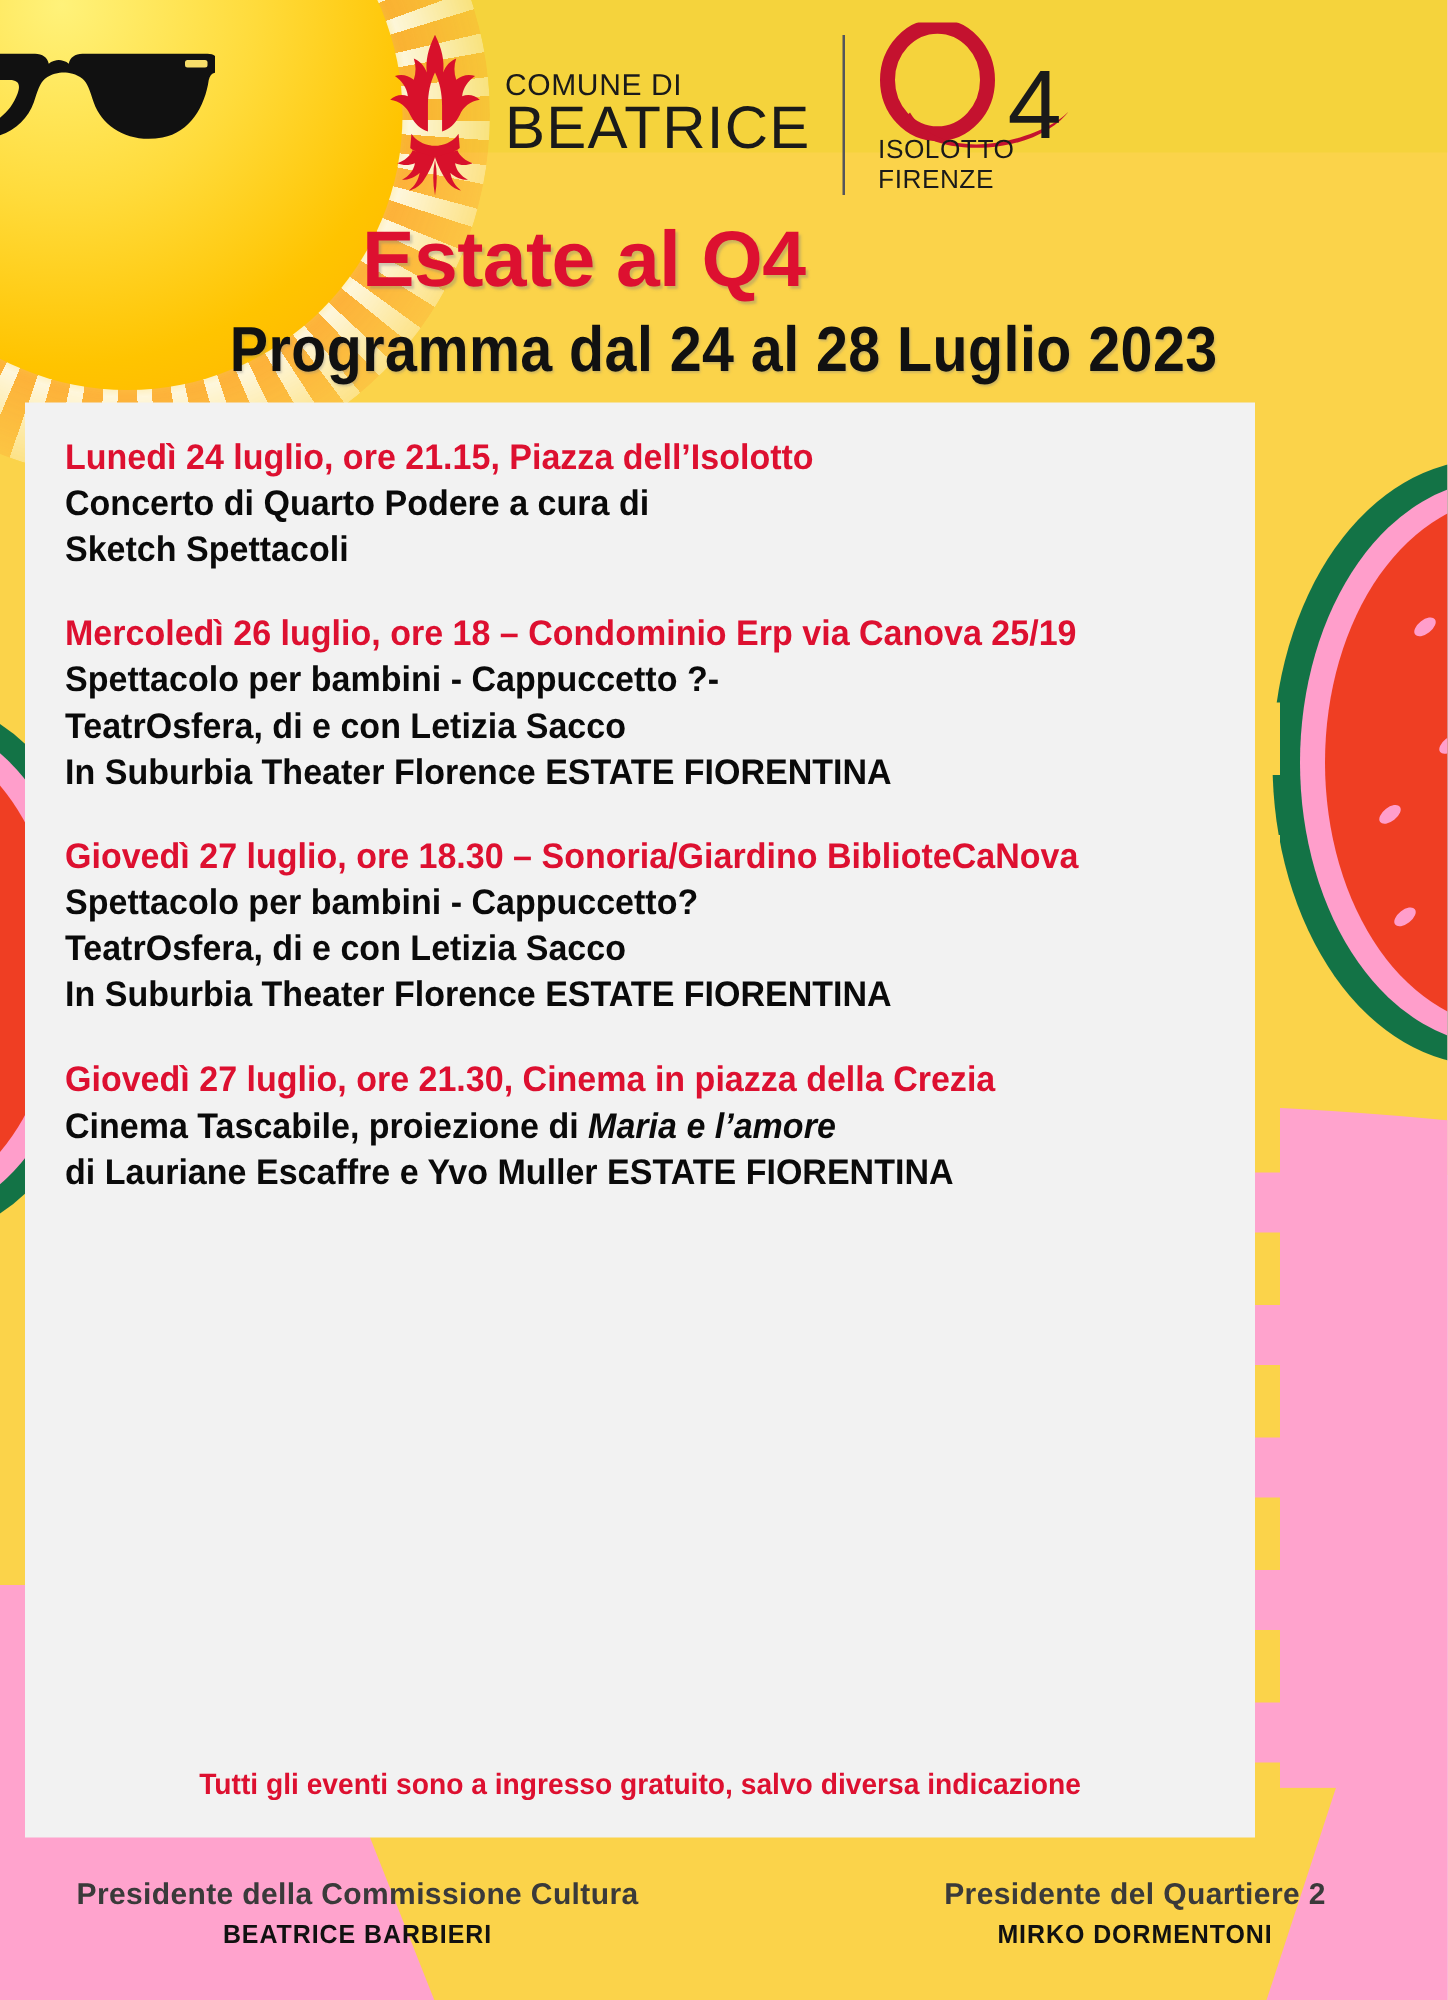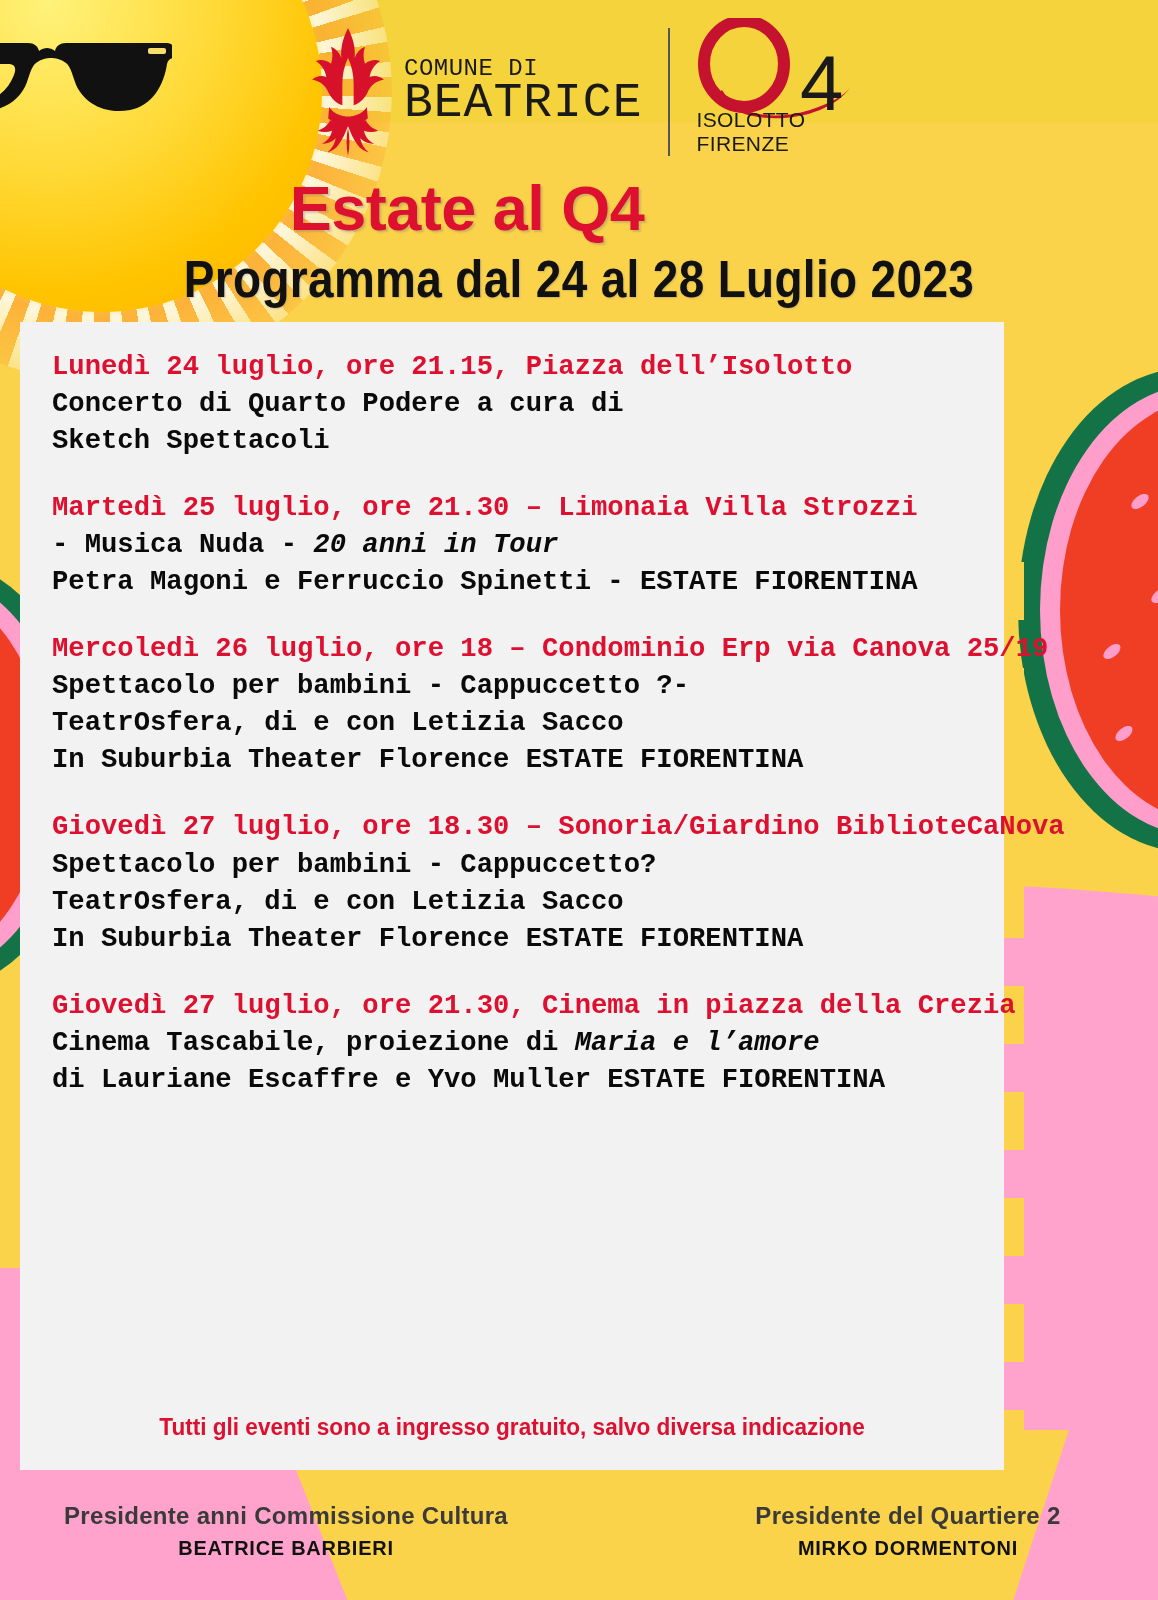--- a/index.html
+++ b/index.html
@@ -124,21 +124,21 @@
   }
   .logo-row {
     position: absolute;
     left: 300px; top: 18px;
     width: 560px; height: 148px;
     display: flex; align-items: center;
   }
   .giglio { width: 96px; height: 132px; flex: none; }
   .comune-text {
     margin-left: 8px;
-    font-family: Liberation Mono, monospace;
+    font-family: Liberation Sans, sans-serif;
     color: #1a1a1a;
     line-height: .96;
   }
   .comune-small { font-size: 24px; letter-spacing: .5px; }
   .comune-big   { font-size: 48px; letter-spacing: 1px; }
   .divider {
     width: 2px; height: 128px;
     background: #55555b;
     margin: 0 22px 0 26px;
     flex: none;
@@ -192,21 +192,21 @@
     width: 984px;
     height: 1148px;
     background: #F2F2F2;
   }
 
   .events {
     position: absolute;
     left: 32px; top: 26px;
     width: 960px;
   }
-  .event { margin-bottom: 30px; font-family: Liberation Mono, monospace; }
+  .event { margin-bottom: 30px; }
   .event:last-child { margin-bottom: 0; }
 
   .ev-head {
     color: #DD1030;
     font-weight: bold;
     font-size: 28.5px;
     transform: scaleX(.955);
     transform-origin: left center;
     white-space: nowrap;
     line-height: 1.30;
@@ -364,25 +364,20 @@
   <div class="notch" style="top:1410px;"></div>
 
   <div class="panel">
     <div class="events" id="events-root">
         <div class="event">
           <div class="ev-head">Lunedì 24 luglio, ore 21.15, Piazza dell’Isolotto</div>
           <div class="ev-line">Concerto di Quarto Podere a cura di</div>
           <div class="ev-line">Sketch Spettacoli</div>
         </div>
         <div class="event">
-          <div class="ev-head">Martedì 25 luglio, ore 21.30 – Limonaia Villa Strozzi</div>
-          <div class="ev-line"><span>- Musica Nuda - </span><i>20 anni in Tour</i></div>
-          <div class="ev-line"><span>Petra Magoni e Ferruccio Spinetti - ESTATE FIORENTINA</span></div>
-        </div>
-        <div class="event">
           <div class="ev-head">Mercoledì 26 luglio, ore 18 – Condominio Erp via Canova 25/19</div>
           <div class="ev-line">Spettacolo per bambini - Cappuccetto ?-</div>
           <div class="ev-line">TeatrOsfera, di e con Letizia Sacco</div>
           <div class="ev-line">In Suburbia Theater Florence ESTATE FIORENTINA</div>
         </div>
         <div class="event">
           <div class="ev-head">Giovedì 27 luglio, ore 18.30 – Sonoria/Giardino BiblioteCaNova</div>
           <div class="ev-line">Spettacolo per bambini - Cappuccetto?</div>
           <div class="ev-line">TeatrOsfera, di e con Letizia Sacco</div>
           <div class="ev-line">In Suburbia Theater Florence ESTATE FIORENTINA</div>
@@ -390,21 +385,21 @@
         <div class="event">
           <div class="ev-head">Giovedì 27 luglio, ore 21.30, Cinema in piazza della Crezia</div>
           <div class="ev-line"><span>Cinema Tascabile, proiezione di </span><i>Maria e l’amore</i></div>
           <div class="ev-line"><span>di Lauriane Escaffre e Yvo Muller ESTATE FIORENTINA</span></div>
         </div>
       </div>
     <div class="free-note">Tutti gli eventi sono a ingresso gratuito, salvo diversa indicazione</div>
   </div>
 
   <div class="foot-block foot-left">
-    <div class="foot-role">Presidente anni Commissione Cultura</div>
+    <div class="foot-role">Presidente della Commissione Cultura</div>
     <div class="foot-name">BEATRICE BARBIERI</div>
   </div>
   <div class="foot-block foot-right">
     <div class="foot-role">Presidente del Quartiere 2</div>
     <div class="foot-name">MIRKO DORMENTONI</div>
   </div>
 
 </div>
 
 </body></html>

